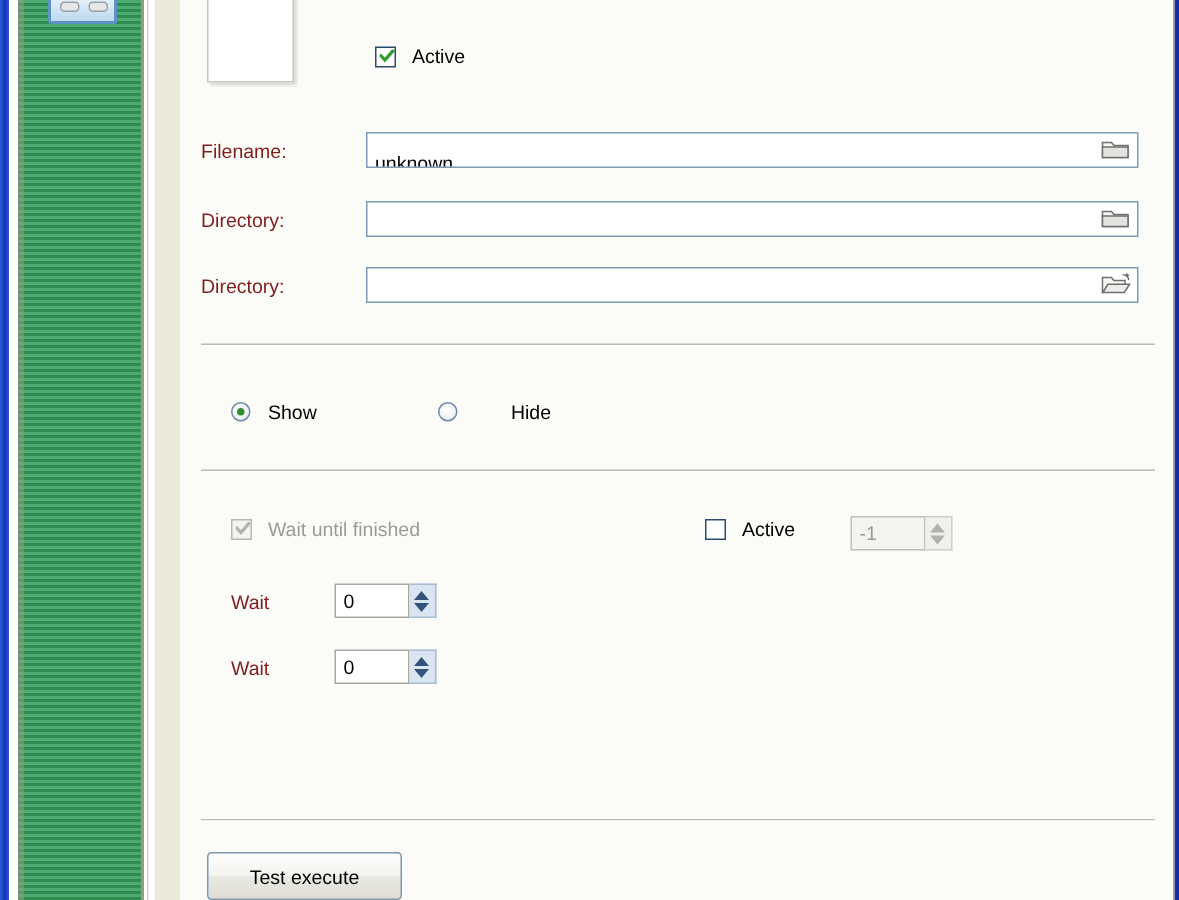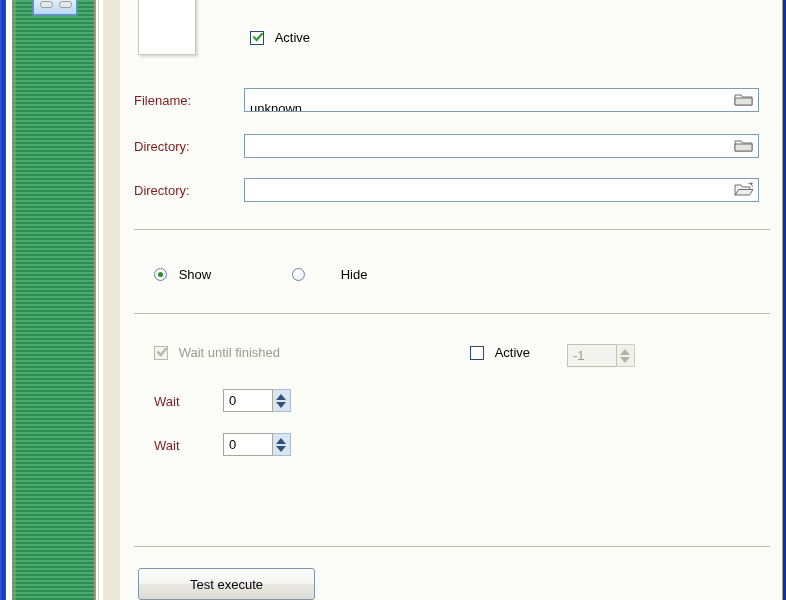--- a/index.html
+++ b/index.html
@@ -395,16 +395,16 @@
     <div class="spin" style="left:103px; top:433px;">
       <input class="field" type="text" value="0" style="">
       <span class="arrows">
         <span class="up"></span>
         <span class="dn"></span>
       </span>
     </div>
 
     <div class="sep-line" style="left:14px; top:546px; width:636px;"></div>
 
-    <button class="pbutton" style="left:18px; top:568px; width:177px; height:32px;">Test execute</button>
+    <button class="pbutton" style="left:18px; top:568px; width:130px; height:32px;">Test execute</button>
 
   </div>
 </div>
 
 </body></html>

